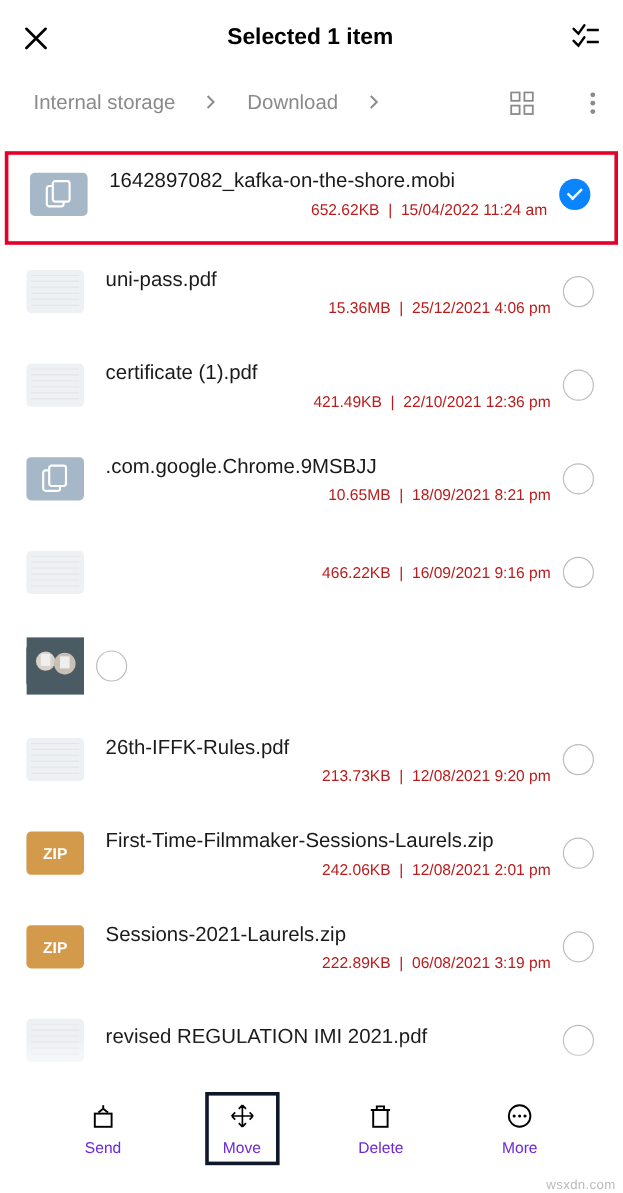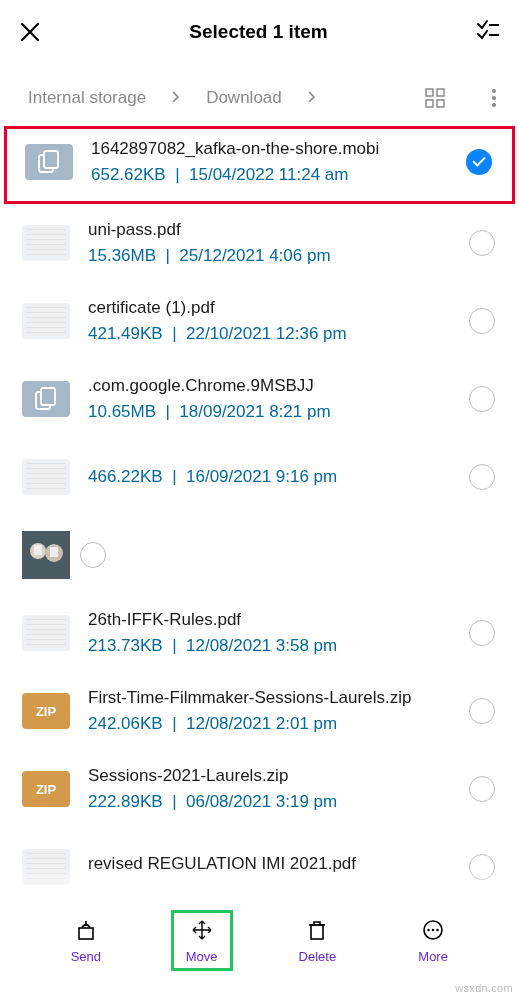--- a/index.html
+++ b/index.html
@@ -21,21 +21,21 @@
   }
   .header .title {
     font-weight: 700;
     font-size: 19px;
     text-align: center;
     flex: 1;
   }
   .close-icon svg, .selectall-icon svg { display: block; }
   .breadcrumb-row {
     display: flex;
-    align-items: flex-end;
+    align-items: center;
     height: 44px;
     padding: 0 22px 0 28px;
     color: #8a8a8a;
     font-size: 17px;
     gap: 20px;
   }
   .breadcrumb-row .crumb { color: #8a8a8a; }
   .breadcrumb-row .chev { margin: 0 4px; }
   .breadcrumb-row .spacer { flex: 1; }
   .grid-icon, .more-v { color: #8a8a8a; margin-left: 26px; }
@@ -79,22 +79,23 @@
   }
   .fname {
     font-size: 17px;
     color: #1a1a1a;
     white-space: nowrap;
     overflow: hidden;
     text-overflow: ellipsis;
     margin-bottom: 6px;
   }
   .sub {
-    font-size: 17px;
-    color: #0369a1;
+    font-size: 13px;
+    color: #b91c1c;
+    text-align: right;
   }
   .check {
     width: 26px;
     height: 26px;
     border-radius: 50%;
     flex-shrink: 0;
     margin-left: 10px;
   }
   .check.off { border: 1.5px solid #bdbdbd; }
   .check.on { background: #0a84ff; display:flex; align-items:center; justify-content:center; }
@@ -113,21 +114,21 @@
   }
   .bbtn {
     display: flex;
     flex-direction: column;
     align-items: center;
     font-size: 13px;
     color: #6d28d9;
     width: 62px;
   }
   .bbtn .bicon { height: 26px; display:flex; align-items:center; justify-content:center; margin-bottom:6px;}
-  .bbtn.hl { border: 3px solid #22c55e; padding: 4px 2px; }
+  .bbtn.hl { border: 3px solid #0f172a; padding: 4px 2px; }
   .watermark {
     position: absolute;
     right: 6px;
     bottom: 0;
     font-size: 11px;
     color: #bbb;
     letter-spacing: 0.3px;
     margin-top: 34px;
   }
   .gradient-fade {
@@ -249,21 +250,21 @@
           <rect x="12" y="14" width="8" height="10" fill="#eee"></rect>
           <rect x="28" y="16" width="8" height="10" fill="#eee"></rect>
         </svg>
       </div>
       <div class="check off"></div>
     </div>
     <div class="row">
       <div class="thumb doc"></div>
       <div class="meta">
         <div class="fname">26th-IFFK-Rules.pdf</div>
-        <div class="sub"><span>213.73KB</span> &nbsp;|&nbsp; <span>12/08/2021 3:58 pm</span></div>
+        <div class="sub"><span>213.73KB</span> &nbsp;|&nbsp; <span>12/08/2021 9:20 pm</span></div>
       </div>
       <div class="check off"></div>
     </div>
     <div class="row">
       <div class="thumb zip">ZIP</div>
       <div class="meta">
         <div class="fname">First-Time-Filmmaker-Sessions-Laurels.zip</div>
         <div class="sub"><span>242.06KB</span> &nbsp;|&nbsp; <span>12/08/2021 2:01 pm</span></div>
       </div>
       <div class="check off"></div>

